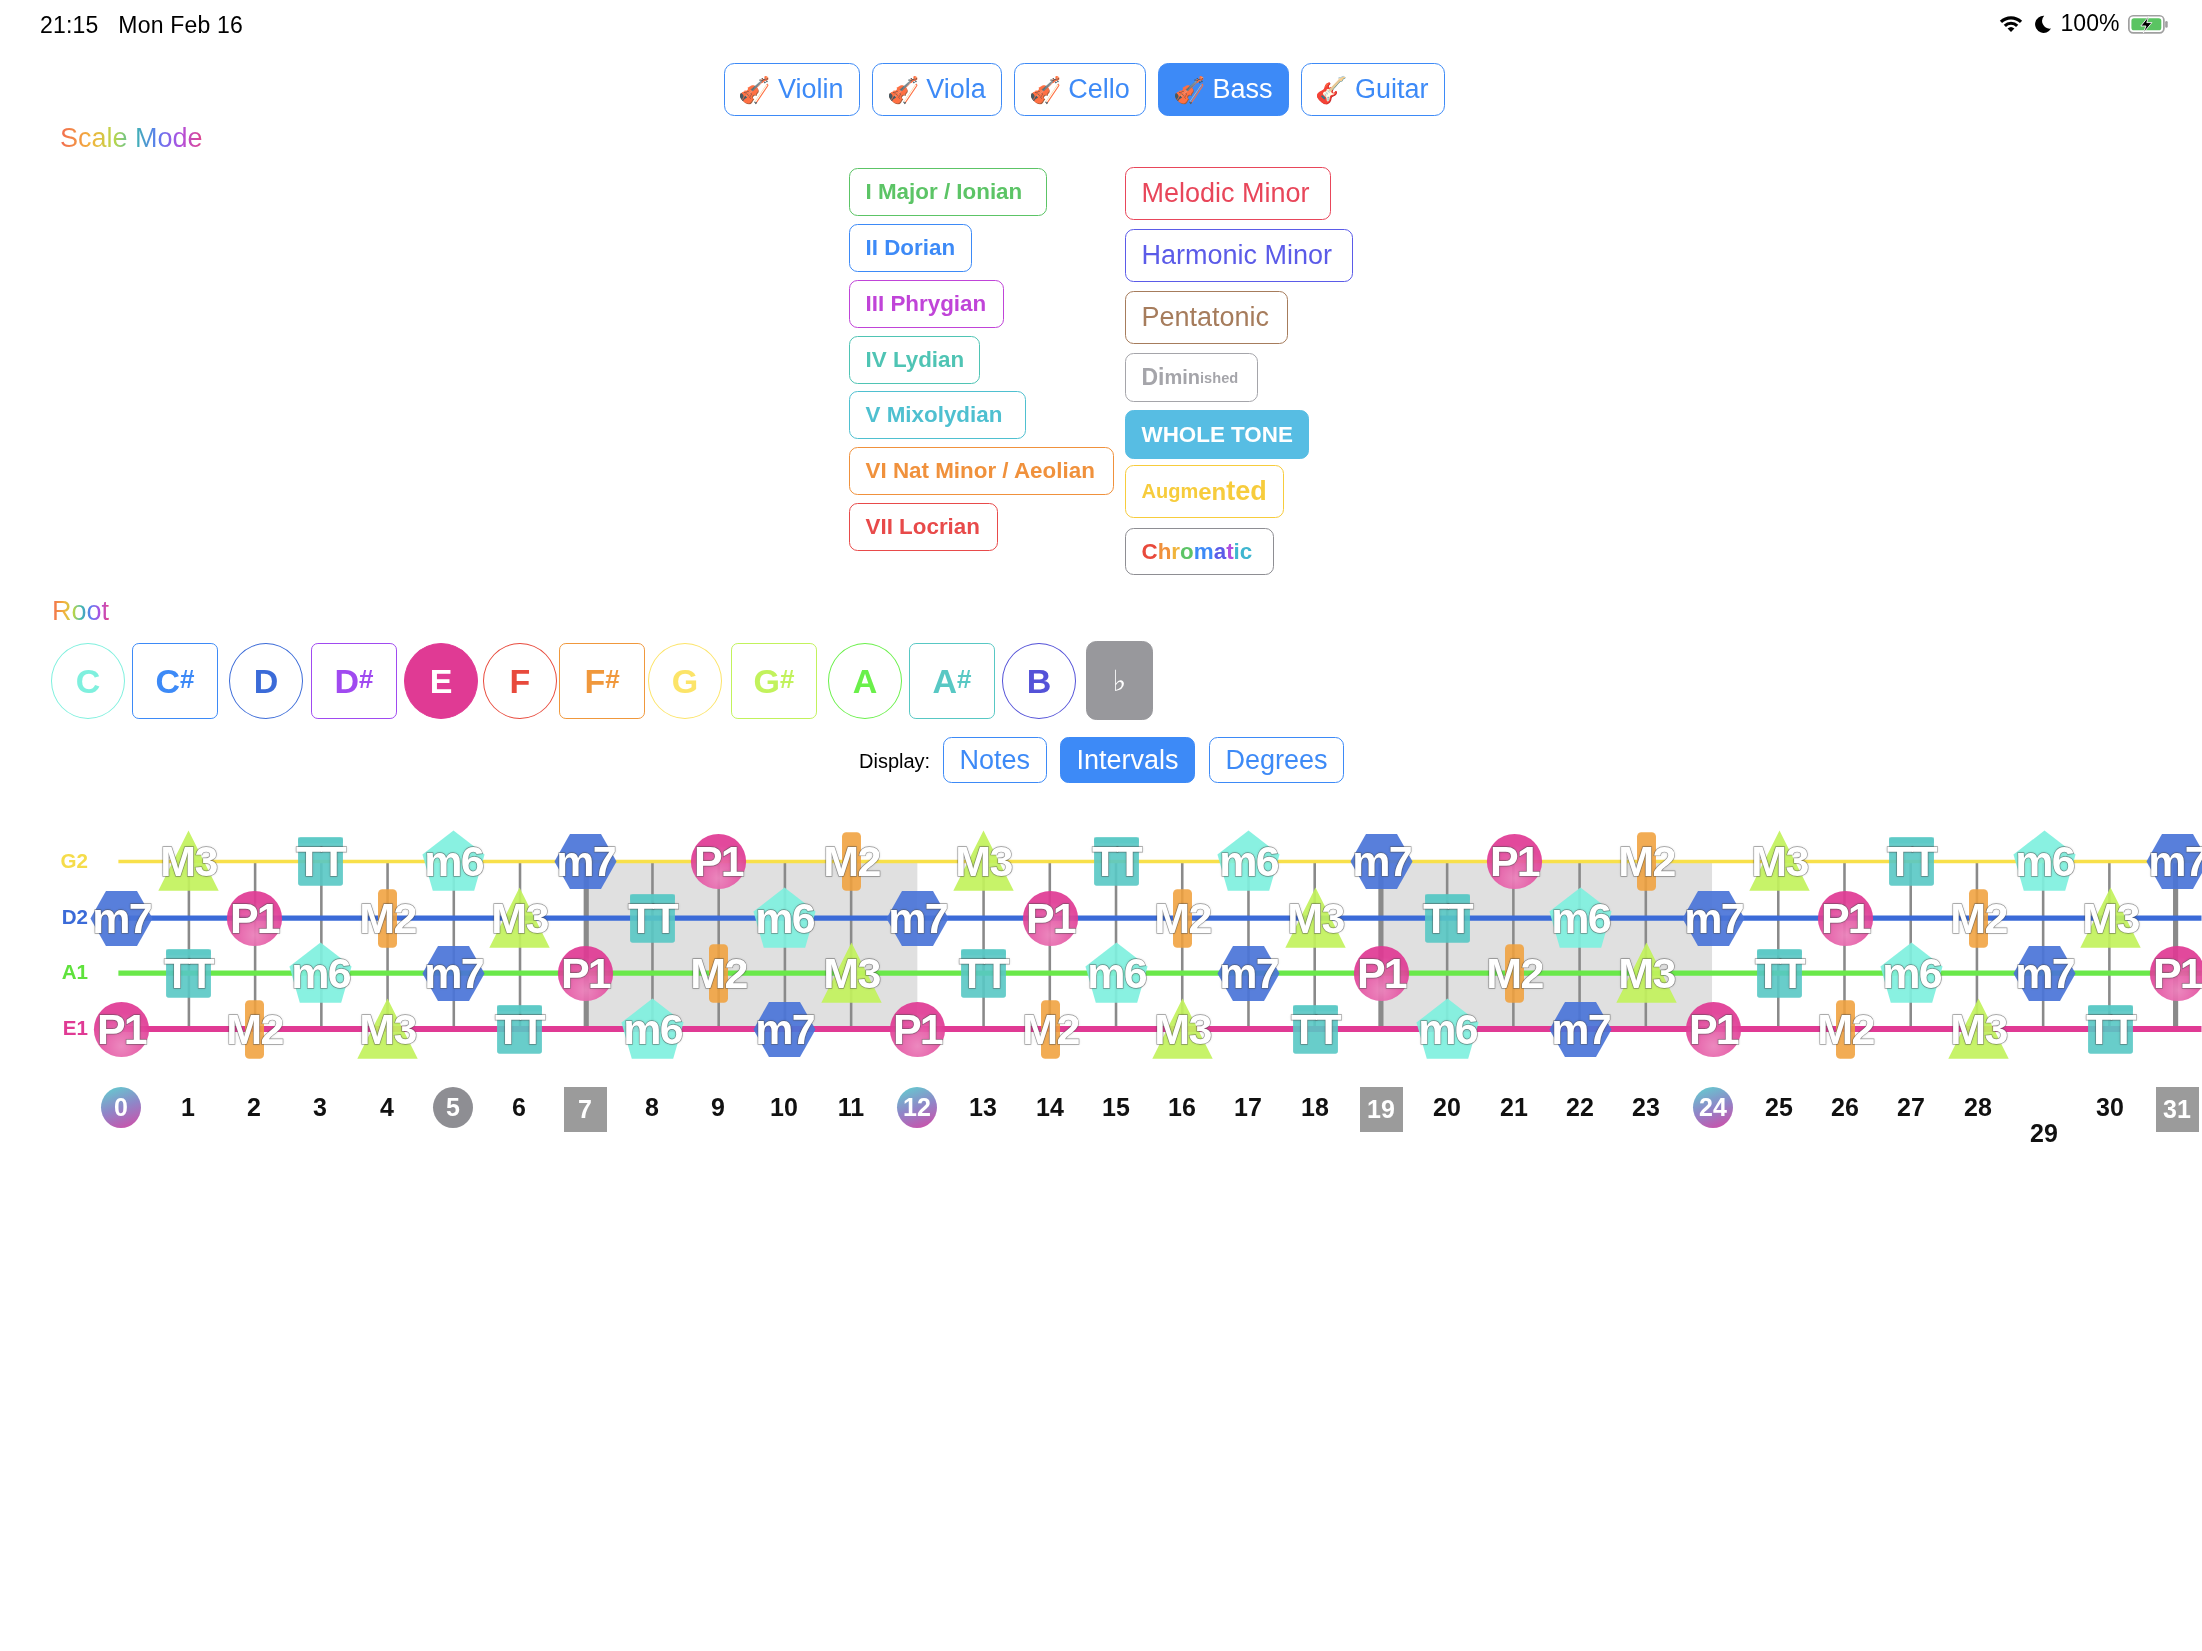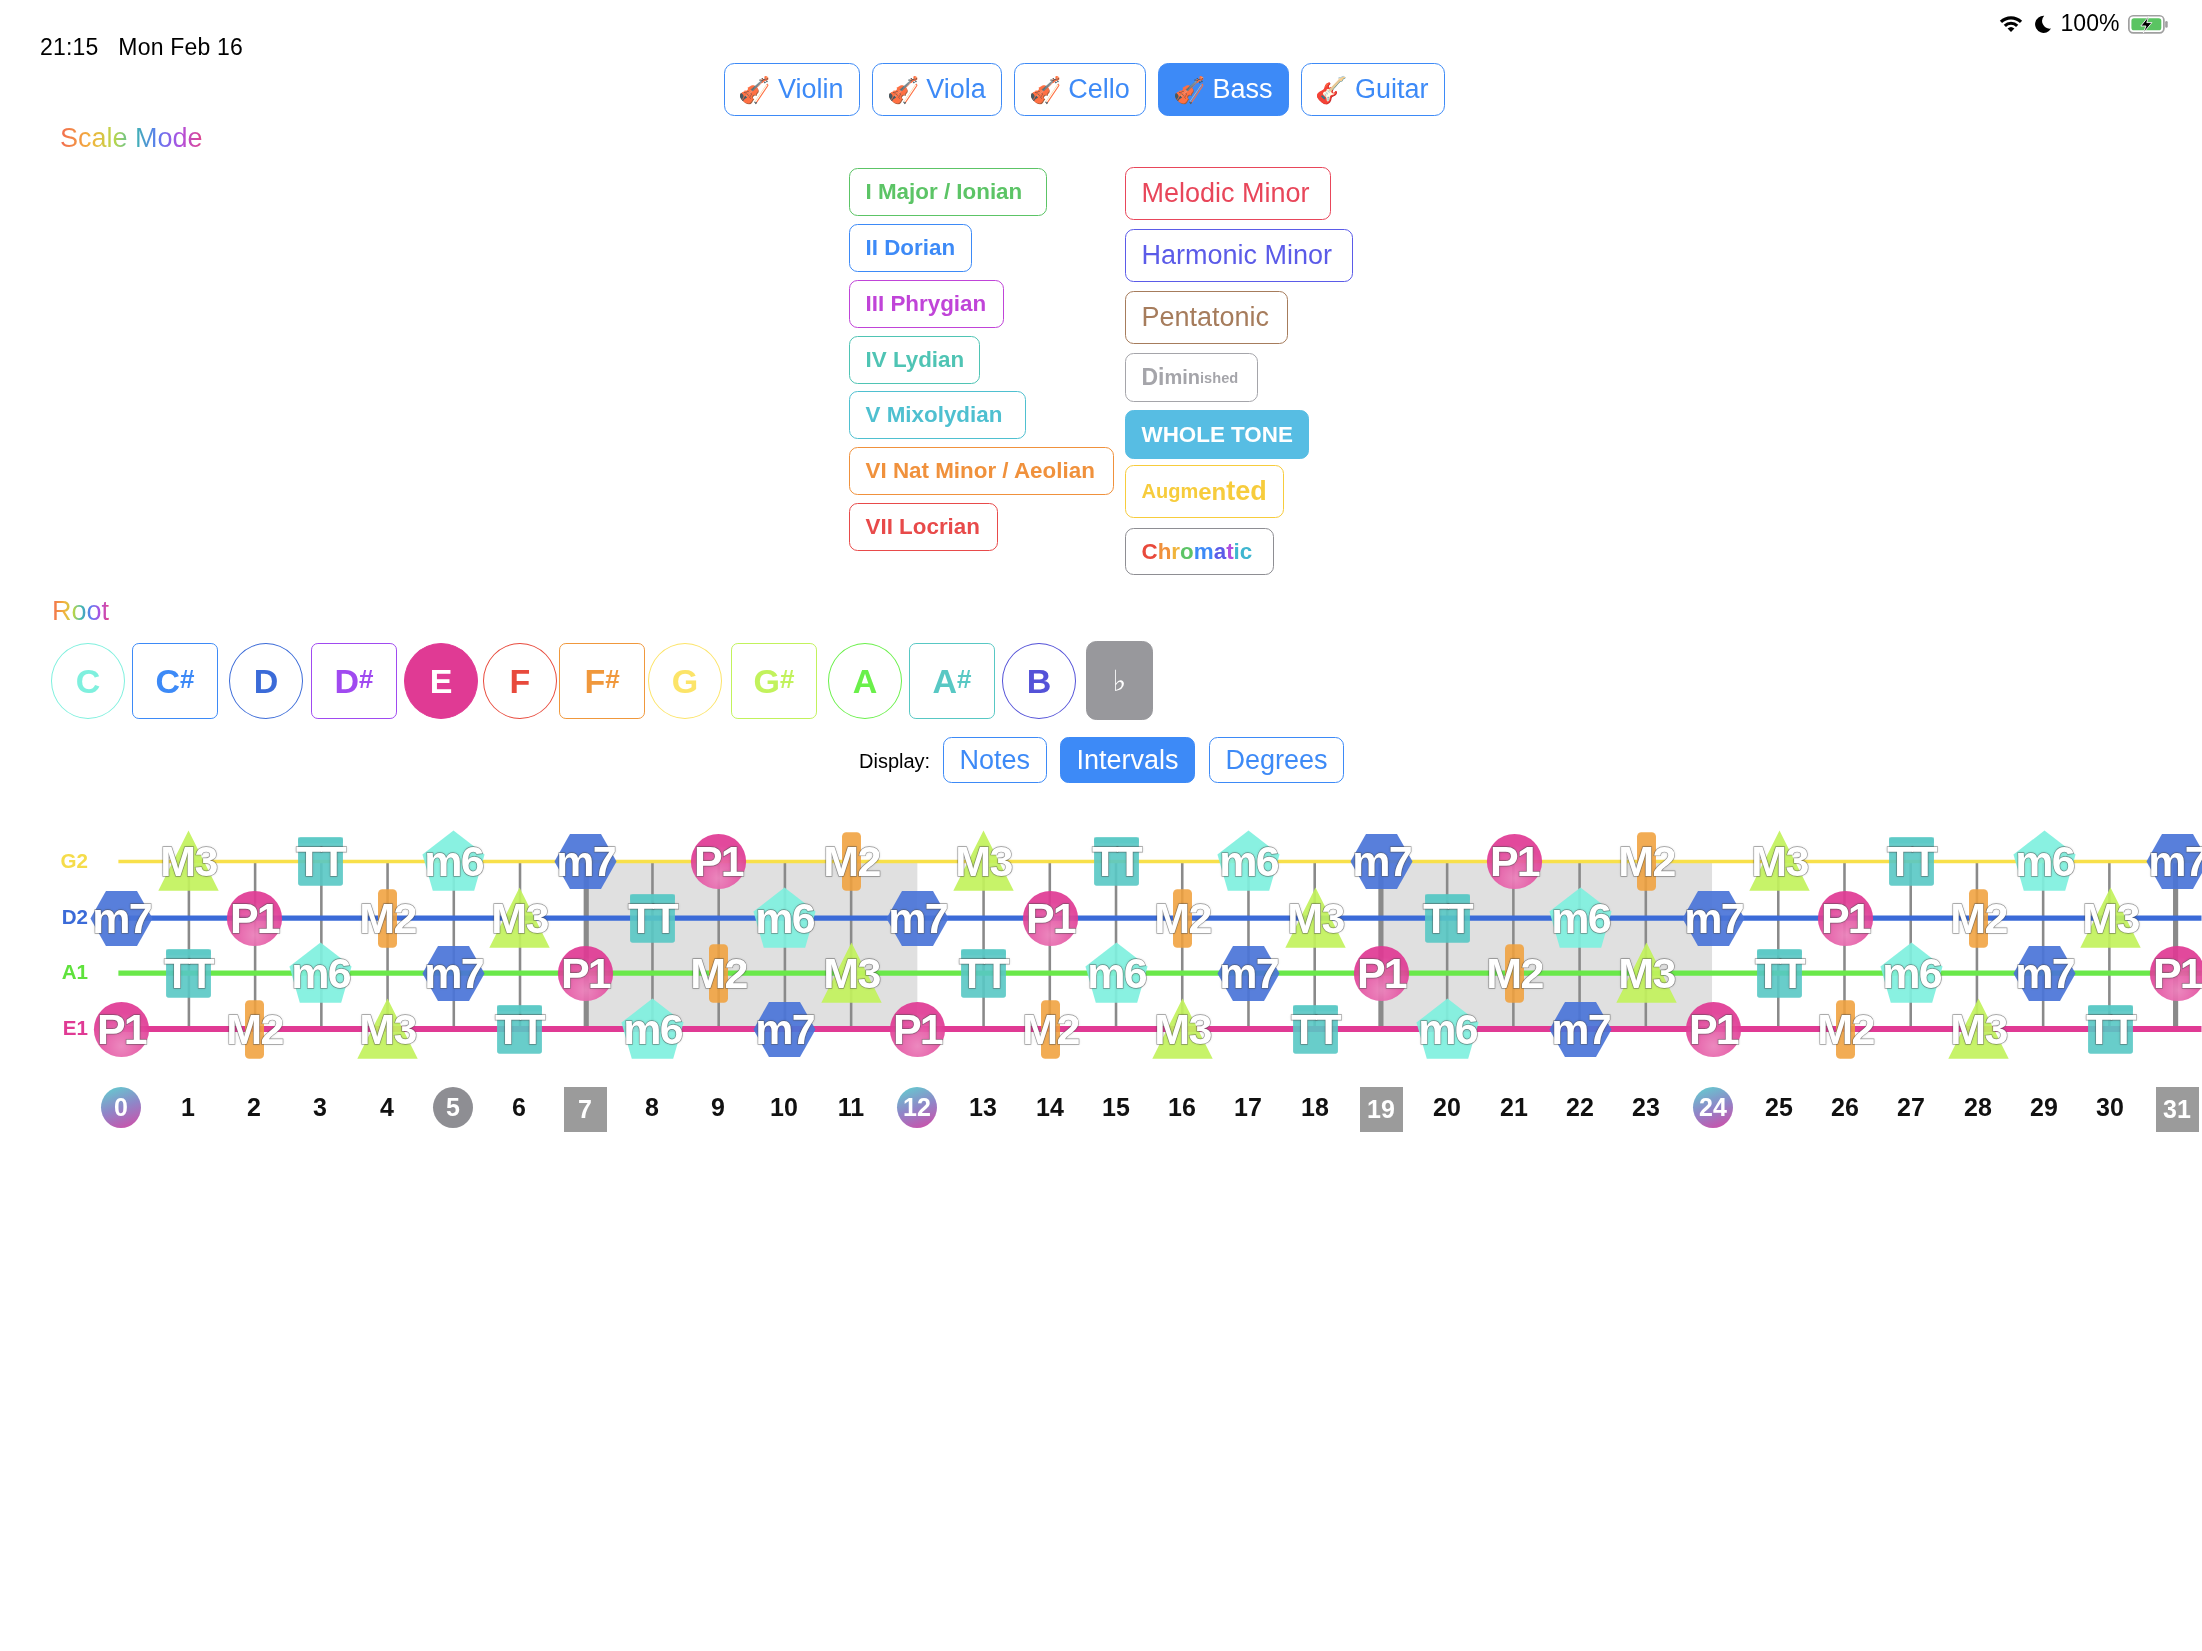--- a/index.html
+++ b/index.html
@@ -1,20 +1,20 @@
 <!DOCTYPE html>
 <html style="font-size:13.8px"><head>
 <meta charset="utf-8">
 <style>
   * { box-sizing: border-box; margin: 0; padding: 0; }
   html, body { width: 2203px; height: 1652px; background: #ffffff; overflow: hidden; }
   body { position: relative; font-family: "Liberation Sans", "DejaVu Sans", sans-serif; color: #000; }
 
   
-  .status-time { position: absolute; left: 40px; top: 12px; font-size: 23px; font-weight: 500; letter-spacing: 0.2px; margin-top: 22px; }
+  .status-time { position: absolute; left: 40px; top: 12px; font-size: 23px; font-weight: 500; letter-spacing: 0.2px; }
   .status-right { position: absolute; right: 34px; top: 10.3px; display: flex; align-items: center; gap: 8.6px; font-size: 23px; }
   .wifi { width: 26px; height: 20.6px; }
   .moon { width: 19px; height: 20.6px; }
   .battery { width: 41px; height: 20.6px; }
 
   
   .instruments { position: absolute; top: 63px; left: 724px; display: flex; gap: 12px; }
   .inst-btn { height: 53px; border: 1.7px solid #3d8af7; border-radius: 10.3px; color: #3d8af7; background: #fff;
     font-size: 27px; display: flex; align-items: center; padding: 0 15.5px 0 13.8px; gap: 6.9px; cursor: pointer; }
   .inst-btn.active { background: #3d8af7; color: #fff; }
@@ -1191,18 +1191,18 @@
       <div class="fret-num sq" style="left: 1381px;">19</div>
       <div class="fret-num" style="left: 1447px;">20</div>
       <div class="fret-num" style="left: 1514px;">21</div>
       <div class="fret-num" style="left: 1580px;">22</div>
       <div class="fret-num" style="left: 1646px;">23</div>
       <div class="fret-num circ grad" style="left: 1713px;">24</div>
       <div class="fret-num" style="left: 1779px;">25</div>
       <div class="fret-num" style="left: 1845px;">26</div>
       <div class="fret-num" style="left: 1911px;">27</div>
       <div class="fret-num" style="left: 1978px;">28</div>
-      <div class="fret-num" style="left: 2044px;">29</div>
+      <div class="fret-num" style="left: 2044px; margin-top: 26px;">29</div>
       <div class="fret-num" style="left: 2110px;">30</div>
       <div class="fret-num sq" style="left: 2177px;">31</div>
     </div>
 </div>
 
 
 </body></html>

